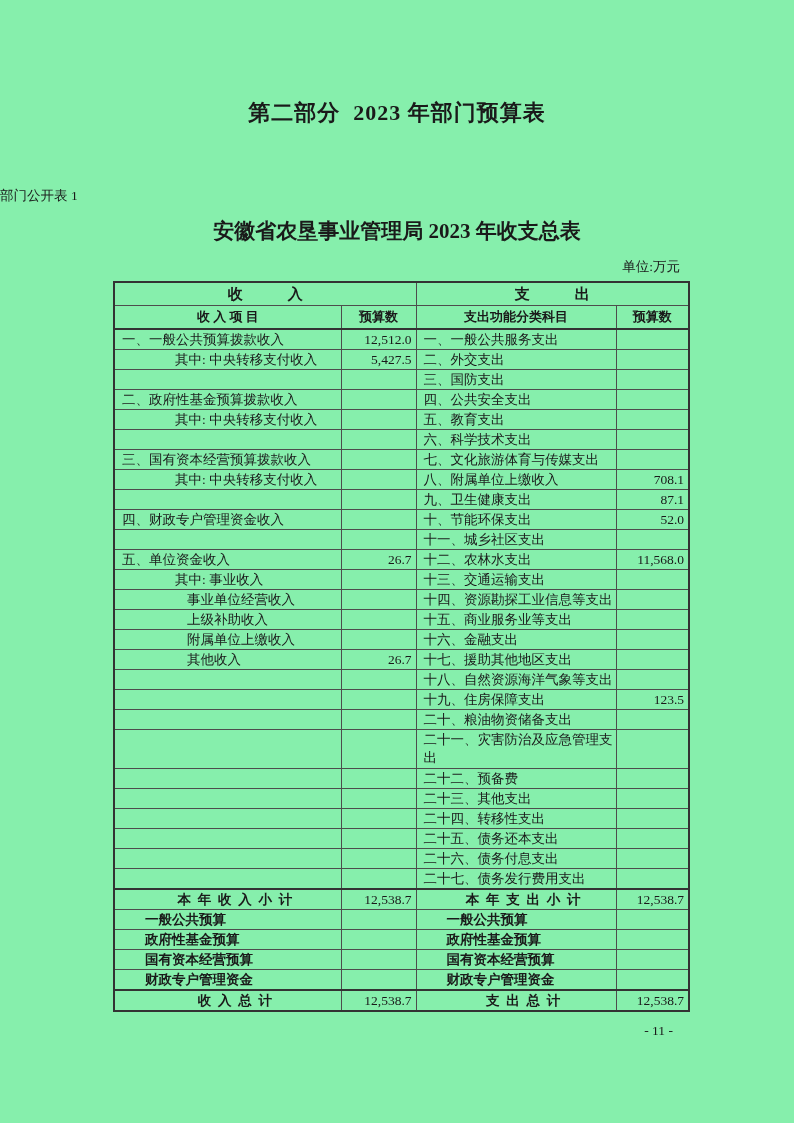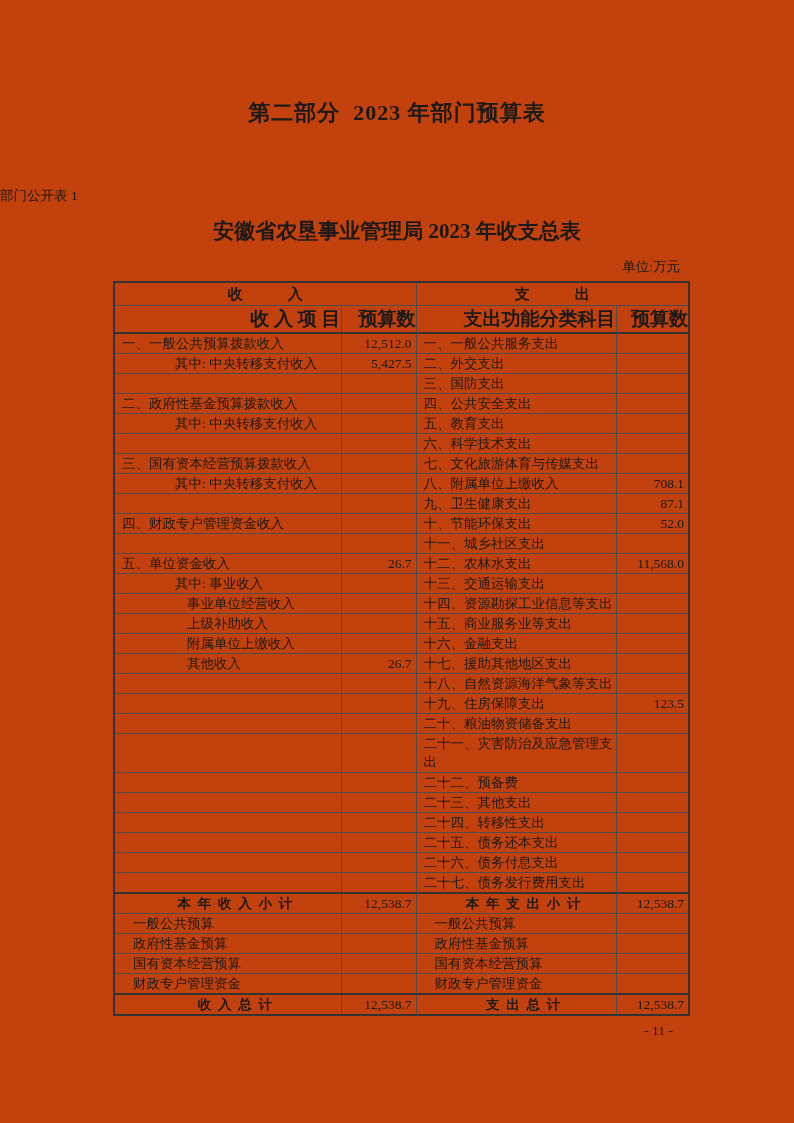--- a/index.html
+++ b/index.html
@@ -1,20 +1,20 @@
 <!DOCTYPE html>
 <html><head>
 <meta charset="utf-8">
 <style>
   html,body{margin:0;padding:0;background:#e8e8e8;}
   .page{
     position:relative;
     width:794px;height:1123px;
     margin:0 auto;
-    background:#c2410c;
+    background:#86efac;
     font-family:"Liberation Serif","DejaVu Serif",serif;
     color:#1a1a1a;
     overflow:hidden;
   }
   .main-title{
     margin:0;
     padding-top:97px;
     text-align:center;
     font-size:22px;
     font-weight:600;
@@ -59,35 +59,35 @@
     font-size:13.5px;
     padding:0;
     overflow:hidden;
   }
   .budget-table thead th{
     font-weight:bold;
     text-align:center;
     white-space:pre;
   }
   .budget-table tr.h1 th{height:22px;font-size:15px;}
-  .budget-table tr.h2 th{height:22px;font-size:19px;border-bottom:2px solid #333333;text-align:right;}
+  .budget-table tr.h2 th{height:22px;font-size:13px;border-bottom:2px solid #333333;}
   .budget-table tbody td{height:19px;}
   td.c-label{
     text-align:left;
     white-space:pre-wrap;
     padding-left:7px;
     padding-right:2px;
     line-height:18px;
   }
   td.c-num{
     text-align:right;
     padding-right:4px;
     white-space:pre;
   }
-  td.ind1{padding-left:18px;}
+  td.ind1{padding-left:30px;font-weight:bold;}
   td.ind2{padding-left:60px;}
   td.ind3{padding-left:72px;}
   tr.tall td{height:38px;}
   tr.subtotal td,tr.total td{border-top:2px solid #333333;}
   tr.subtotal td.c-label,tr.total td.c-label{
     text-align:center;
     font-weight:bold;
     padding-left:16px;
   }
   tr.total td{border-bottom:2px solid #333333;}

